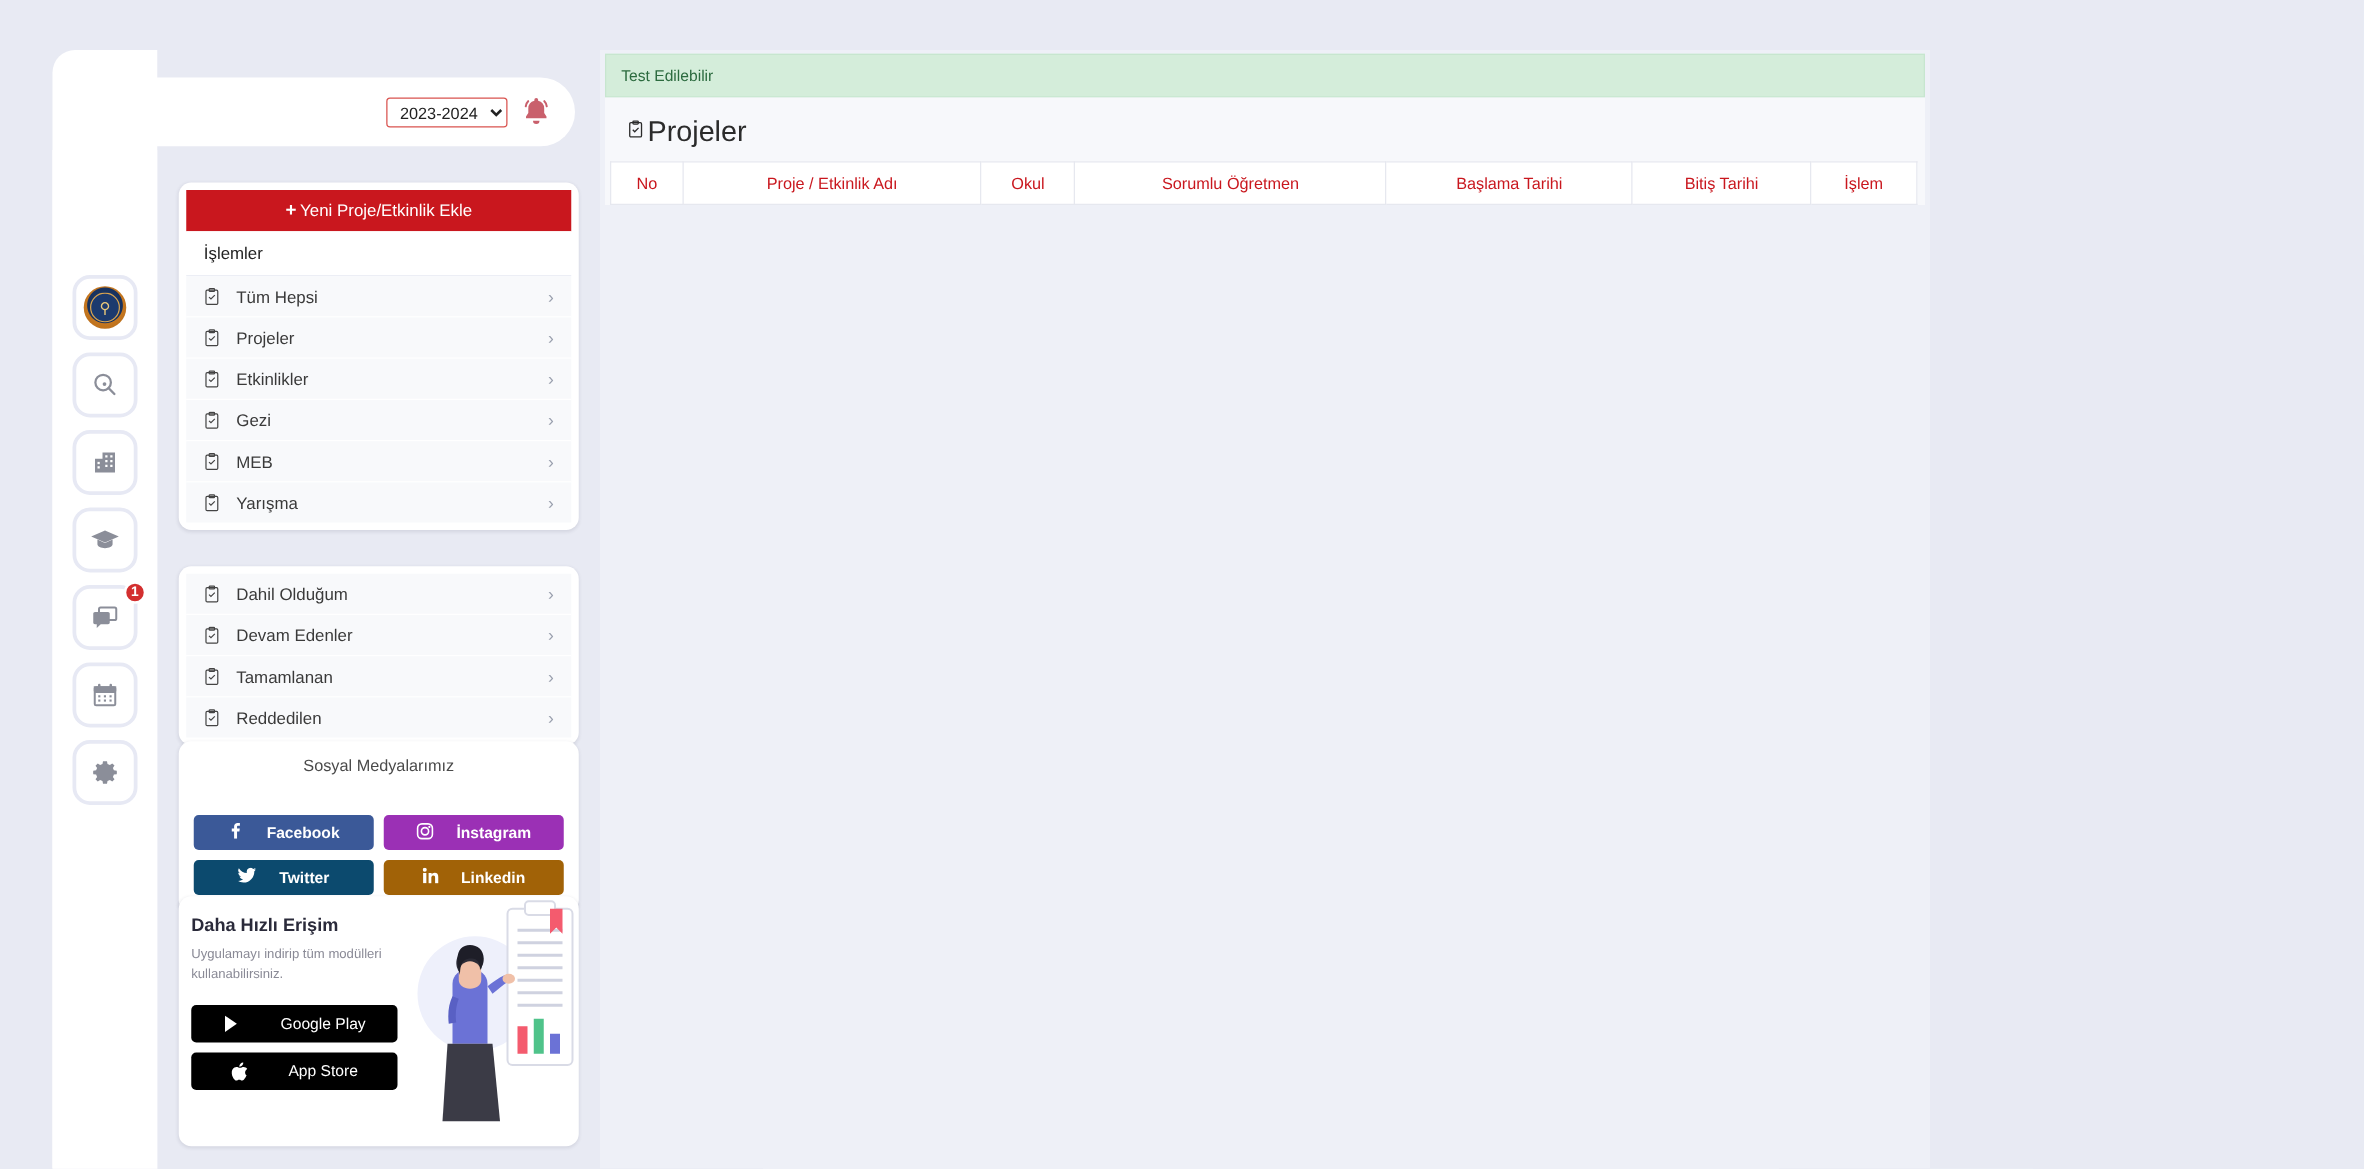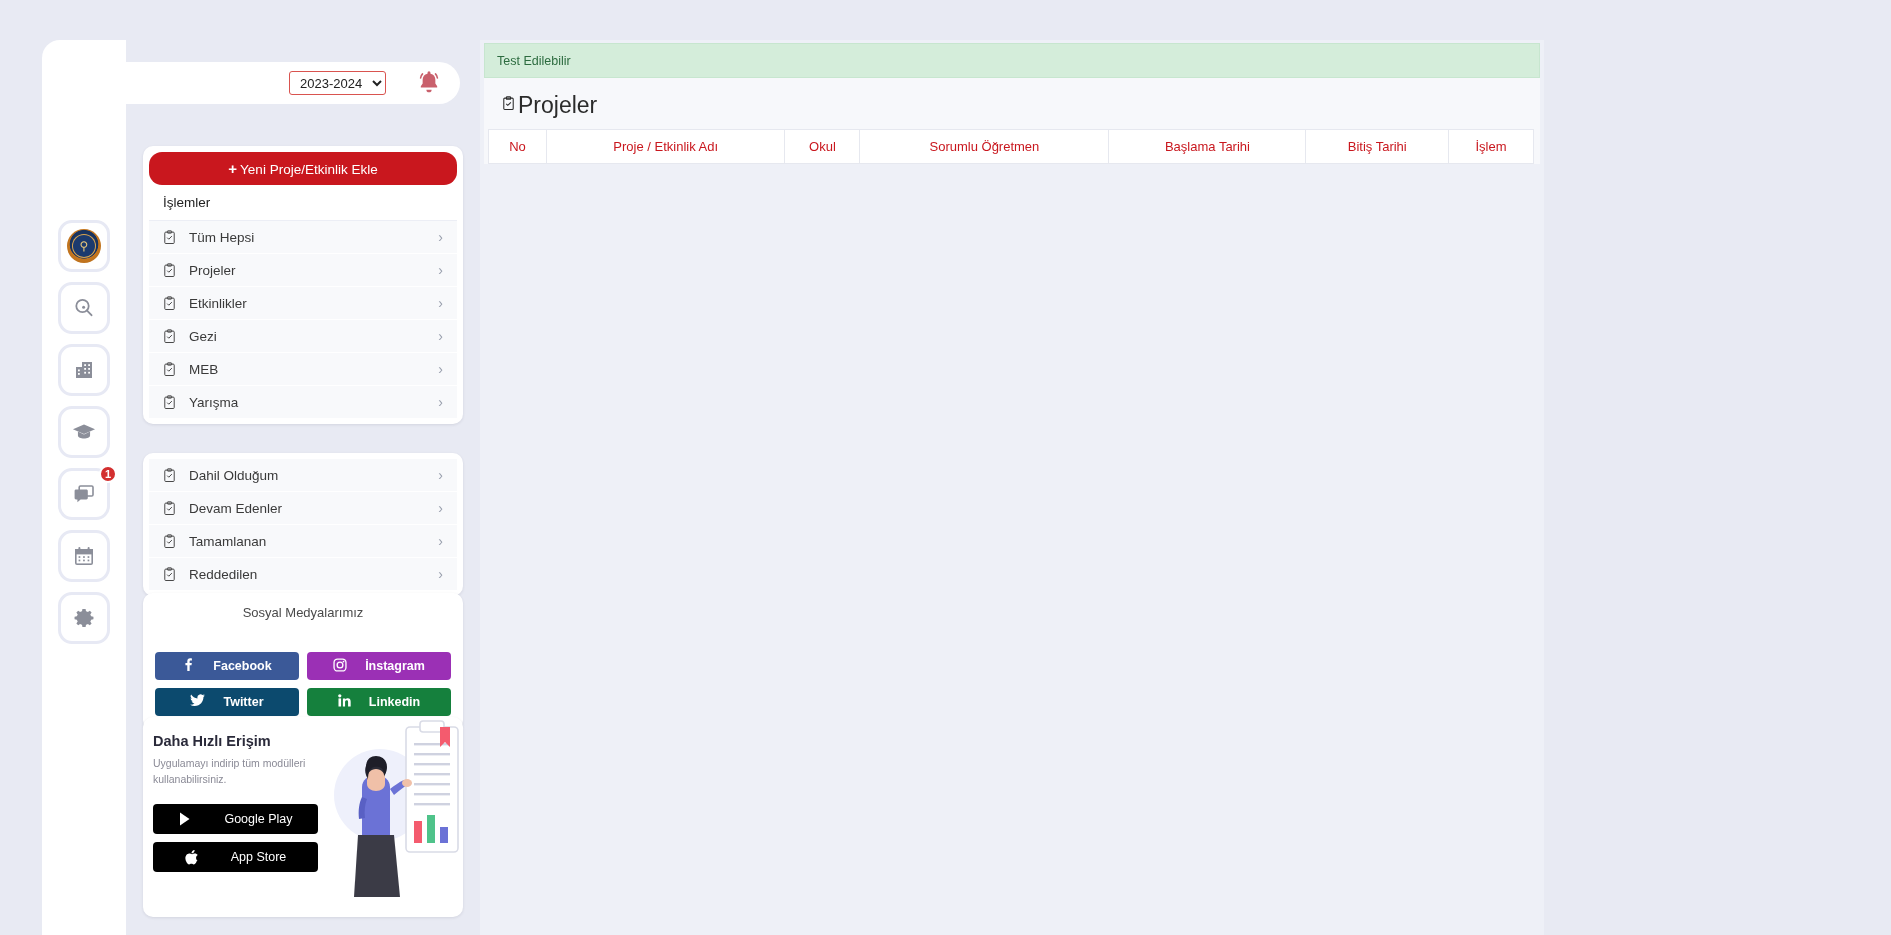--- a/index.html
+++ b/index.html
@@ -68,25 +68,25 @@
     background: #1c3a6e;
     box-shadow: inset 0 0 0 1px #d9a44e;
   }
   .logo-badge .crest {
     position: relative; z-index: 2; color: #e9c87a; font-size: 12px; line-height: 1;
   }
 
   
   .top-pill {
     position: absolute; left: 63px; top: 62px;
-    width: 397px; height: 42px;
+    width: 397px; height: 55px;
     background: #ffffff;
     border-radius: 28px;
     display: flex; align-items: center; justify-content: flex-end;
-    padding-right: 14px; gap: 26px;
+    padding-right: 14px; gap: 6px;
     z-index: 8;
   }
   .year-select {
     border: 1px solid #d9534f;
     border-radius: 3px;
     background: #ffffff;
     color: #222;
     font-size: 13px;
     font-family: "Liberation Sans", sans-serif;
     padding: 3px 6px;
@@ -119,21 +119,21 @@
 
   
   .card-menu { top: 106px; padding: 6px; }
   .add-btn {
     display: block; width: 100%;
     background: #c9171e;
     color: #ffffff;
     font-size: 13.5px;
     text-align: center;
     padding: 8px 0;
-    border: none; border-radius: 13px;
+    border: none; border-radius: 0;
     cursor: pointer;
     font-family: "Liberation Sans", sans-serif;
   }
   .add-btn .plus { font-weight: 700; font-size: 15px; margin-right: 3px; }
 
   .menu-title {
     font-size: 13.5px; font-weight: 400; color: #222;
     padding: 10px 6px 10px 14px;
     background: #ffffff;
     border-bottom: 1px solid #eceef5;
@@ -479,21 +479,21 @@
               <circle cx="12" cy="4" r="1" fill="#fff"></circle>
             </svg></span>
           <span class="s-lbl">İnstagram</span>
         </button>
         <button class="social-btn" style="background: #0c4a6e;">
           <span class="s-ico"><svg width="15" height="13" viewBox="0 0 16 14">
               <path d="M16 1.7c-.6.3-1.2.4-1.9.5.7-.4 1.2-1 1.4-1.8-.6.4-1.3.7-2.1.8A3.3 3.3 0 007.9 4c0 .3 0 .5.1.8A9.3 9.3 0 011.1.6a3.3 3.3 0 001 4.4c-.5 0-1-.2-1.5-.4 0 1.6 1.1 2.9 2.6 3.2-.3.1-.6.1-.9.1-.2 0-.4 0-.6-.1.4 1.3 1.6 2.3 3.1 2.3A6.6 6.6 0 010 11.5a9.3 9.3 0 005 1.5c6 0 9.4-5 9.4-9.4v-.4c.6-.5 1.1-1 1.6-1.5z" fill="#fff"></path>
             </svg></span>
           <span class="s-lbl">Twitter</span>
         </button>
-        <button class="social-btn" style="background: #15803d;">
+        <button class="social-btn" style="background: #a16207;">
           <span class="s-ico"><svg width="13" height="13" viewBox="0 0 16 16">
               <rect x="0.6" y="5.4" width="3.2" height="10" fill="#fff"></rect>
               <circle cx="2.2" cy="2.2" r="2" fill="#fff"></circle>
               <path d="M6 5.4h3v1.4c.5-.9 1.6-1.6 3-1.6 2.4 0 3.6 1.4 3.6 4.2v6h-3.2V10c0-1.4-.5-2.2-1.7-2.2-1 0-1.6.7-1.9 1.4-.1.2-.1.6-.1.9v5.3H6z" fill="#fff"></path>
             </svg></span>
           <span class="s-lbl">Linkedin</span>
         </button>
       </div>
   </div>
 

